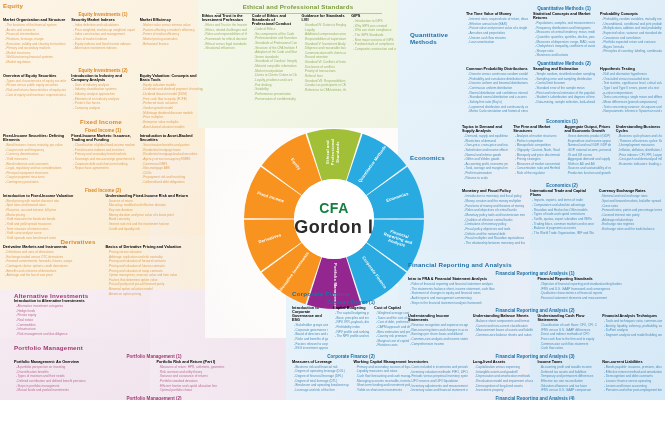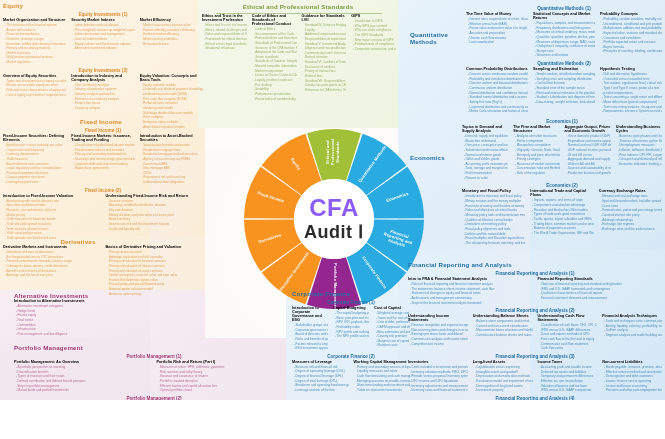--- a/index.html
+++ b/index.html
@@ -27,21 +27,21 @@
   .diagwash{position:absolute;left:150px;top:150px;width:380px;height:290px;
     background:radial-gradient(circle at 50% 30%, rgba(255,255,255,.0) 40%, rgba(246,238,244,.45) 75%);
     pointer-events:none;}
 
   
   #wheel{position:absolute;left:243px;top:128px;width:182px;height:182px;}
   #wheel svg{display:block;}
   .hubtxt{position:absolute;left:243px;top:128px;width:182px;height:182px;
     display:flex;flex-direction:column;align-items:center;justify-content:center;
     pointer-events:none;}
-  .hub1{font-size:24px;font-weight:bold;color:#8b5cf6;line-height:1.12;letter-spacing:.5px;text-align:center;}
+  .hub1{font-size:14px;font-weight:bold;color:#15803d;line-height:1.12;letter-spacing:.5px;text-align:center;}
   .hub2{font-size:18px;font-weight:bold;color:#2b2b2b;line-height:1.12;letter-spacing:.5px;}
   .seg-label{font-size:4.1px;font-weight:bold;fill:#ffffff;letter-spacing:.15px;}
 
   
   .blk{position:absolute;}
   .sec-title{font-weight:bold;letter-spacing:.2px;}
   .node-title{font-weight:bold;}
   .li{white-space:nowrap;overflow:hidden;}
 
   
@@ -111,21 +111,21 @@
           <text class="seg-label" text-anchor="middle" transform="translate(91,158) rotate(90)"><tspan x="0" y="0.0">Portfolio Management</tspan></text>
           <text class="seg-label" text-anchor="middle" transform="translate(51.61838809640431,145.20413862312148) rotate(306)"><tspan x="0" y="0.0">Alternative Investments</tspan></text>
           <text class="seg-label" text-anchor="middle" transform="translate(27.279213408224713,111.70413862312148) rotate(342)"><tspan x="0" y="0.0">Derivatives</tspan></text>
           <text class="seg-label" text-anchor="middle" transform="translate(27.279213408224713,70.2958613768785) rotate(378)"><tspan x="0" y="0.0">Fixed Income</tspan></text>
           <text class="seg-label" text-anchor="middle" transform="translate(51.618388096404296,36.79586137687853) rotate(414)"><tspan x="0" y="0.0">Equity</tspan></text>
         </g>
     </svg>
   </div>
   <div class="hubtxt">
     <div class="hub1">CFA</div>
-    <div class="hub2">Audit Ⅰ</div>
+    <div class="hub2">Gordon Ⅰ</div>
   </div>
 
   <div class="blk t-or" style="left:3px;top:2px;width:200px;">
     <div class="sec-h sec-title">Equity</div>
     <div id="equity-groups">
         <div style="margin-top: 3px;">
           <div class="sub-h node-title" style="text-align: center;">Equity Investments (1)</div>
           <div class="cols" style="margin-top: 1px;">
             <div class="col" style="flex: 1 1 0%; min-width: 0px;">
               <div class="col-h">Market Organization and Structure</div>

